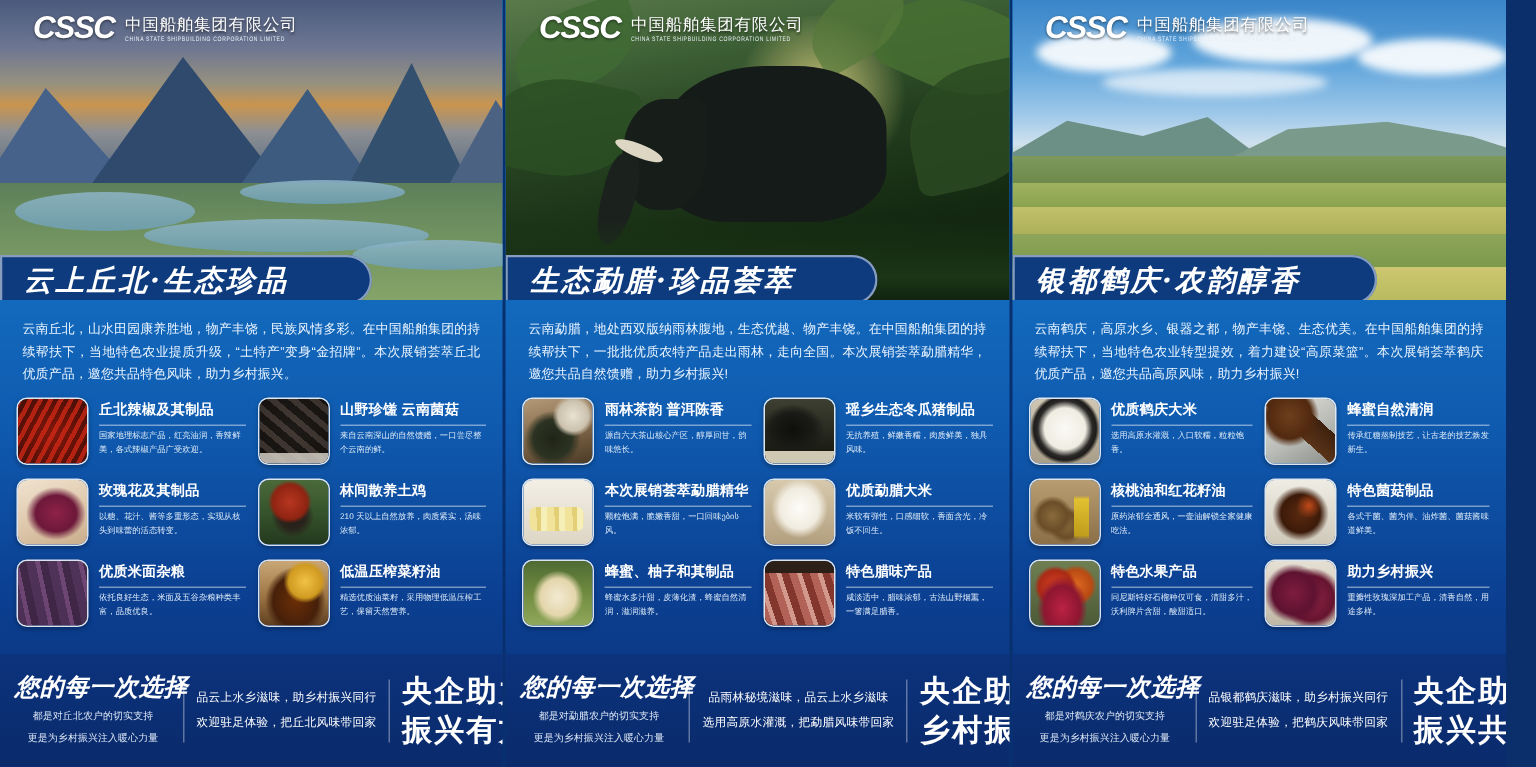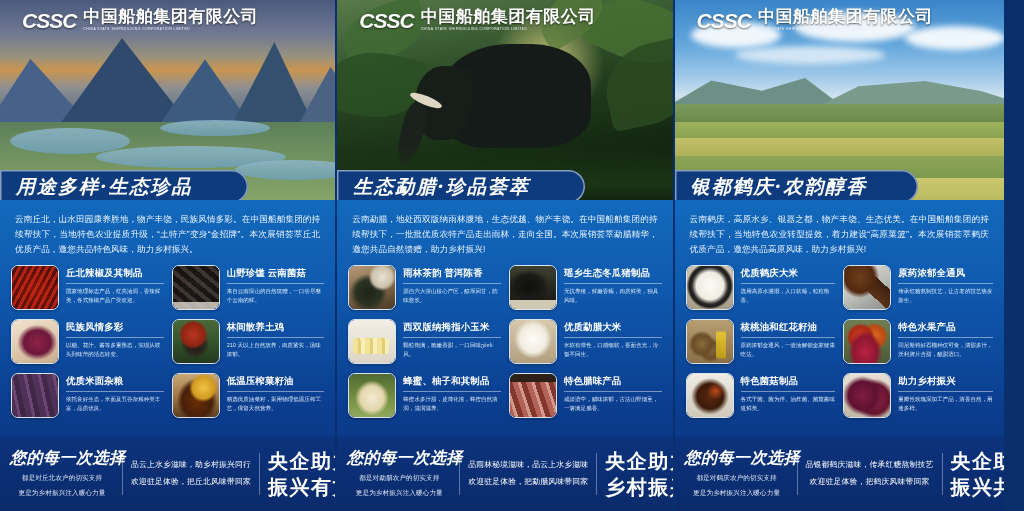--- a/index.html
+++ b/index.html
@@ -39,21 +39,21 @@
   
   .h3-sky{ background:linear-gradient(180deg,#3a85c9 0%,#62a6dc 22%,#9ec8e9 38%,#cfe1ee 48%,#9db97f 58%,#8fae6a 72%,#b7c472 88%,#c9cf79 100%); }
   .h3-cloud{ position:absolute; background:rgba(255,255,255,.9); border-radius:50%; filter:blur(3px); }
   .h3-mtn{ position:absolute; background:#6c8f86; }
   .h3-strip{ position:absolute; left:0; right:0; }
 
   .logo{ position:absolute; left:22px; top:8px; display:flex; align-items:flex-end; gap:7px; z-index:6; }
   .logo .mark{ font-size:21px; font-weight:bold; font-style:italic; color:#fff; letter-spacing:-1px;
                text-shadow:0 1px 2px rgba(0,0,0,.55); line-height:1; }
   .logo .txt{ line-height:1; padding-bottom:1px; }
-  .logo .cn{ display:block; font-size:17px; font-weight:bold; color:#fff; letter-spacing:.5px; text-shadow:0 1px 2px rgba(0,0,0,.6); }
+  .logo .cn{ display:block; font-size:11px; font-weight:normal; color:#fff; letter-spacing:.5px; text-shadow:0 1px 2px rgba(0,0,0,.6); }
   .logo .en{ display:block; font-size:3.4px; color:#e7eef6; letter-spacing:.45px; margin-top:2px; transform:scaleY(1.25); transform-origin:left top; }
 
   
   .titlebar{ position:absolute; left:0; top:170px; width:74%; height:33px;
              background:#0e3a7e; border-radius:0 22px 22px 0;
              box-shadow:0 0 0 1.5px rgba(255,255,255,.5) inset; z-index:7;
              display:flex; align-items:center; }
   .titlebar .t{ color:#fff; font-size:19px; font-weight:bold; letter-spacing:2px;
                 font-family:"DejaVu Serif","Liberation Serif",serif; font-style:italic;
                 padding-left:16px; white-space:nowrap; }
@@ -110,21 +110,21 @@
 
       <div class="logo">
         <span class="mark">CSSC</span>
         <span class="txt">
           <span class="cn">中国船舶集团有限公司</span>
           <span class="en">CHINA STATE SHIPBUILDING CORPORATION LIMITED</span>
         </span>
       </div>
 
       <div class="titlebar">
-        <span class="t">用途多样·生态珍品</span>
+        <span class="t">云上丘北·生态珍品</span>
       </div>
     </div>
 
     <div class="intro">云南丘北，山水田园康养胜地，物产丰饶，民族风情多彩。在中国船舶集团的持续帮扶下，当地特色农业提质升级，“土特产”变身“金招牌”。本次展销荟萃丘北优质产品，邀您共品特色风味，助力乡村振兴。</div>
 
     <div class="grid">
       <div class="card">
         <div class="thumb">
           <div class="t-img" style="background:radial-gradient(circle at 50% 55%,#9e2012 0%,#6f1409 45%,#2b1008 100%);"></div>
           <div class="t-img" style="background:repeating-linear-gradient(118deg,rgba(200,38,20,.95) 0 3px,rgba(90,14,8,.5) 3px 6px);opacity:.85;"></div>
@@ -144,21 +144,21 @@
           <div class="cname">山野珍馐 云南菌菇</div>
           <div class="cdesc">来自云南深山的自然馈赠，一口尝尽整个云南的鲜。</div>
         </div>
       </div>
       <div class="card">
         <div class="thumb">
           <div class="t-img" style="background:linear-gradient(160deg,#f0e2cf 0%,#e2cdb2 45%,#c9ad8c 100%);"></div>
           <div class="t-img" style="background:radial-gradient(ellipse at 55% 52%,#8e2246 0%,#6d183a 38%,transparent 56%);"></div>
         </div>
         <div class="cbody">
-          <div class="cname">民族风情多彩</div>
+          <div class="cname">玫瑰花及其制品</div>
           <div class="cdesc">以糖、花汁、酱等多重形态，实现从枝头到味蕾的活态转变。</div>
         </div>
       </div>
       <div class="card">
         <div class="thumb">
           <div class="t-img" style="background:linear-gradient(180deg,#4b6a3a 0%,#33512a 55%,#24381d 100%);"></div>
           <div class="t-img" style="background:radial-gradient(ellipse at 48% 56%,#1d1a16 0%,#2a241c 26%,transparent 42%);"></div>
           <div class="t-img" style="background:radial-gradient(circle at 44% 34%,#b8361f 0%,#8e2412 30%,transparent 38%);"></div>
         </div>
         <div class="cbody">
@@ -258,21 +258,21 @@
           <div class="cname">瑶乡生态冬瓜猪制品</div>
           <div class="cdesc">无抗养殖，鲜嫩香糯，肉质鲜美，独具风味。</div>
         </div>
       </div>
       <div class="card">
         <div class="thumb">
           <div class="t-img" style="background:linear-gradient(180deg,#f3efe6 0%,#ddd5c4 100%);"></div>
           <div class="t-img" style="background:repeating-linear-gradient(88deg,#f2e39a 0 5px,#e3cf76 5px 8px,#f7efb8 8px 12px);top:40%;bottom:22%;left:8%;right:14%;border-radius:4px;"></div>
         </div>
         <div class="cbody">
-          <div class="cname">西双版纳拇指小玉米</div>
+          <div class="cname">本次展销荟萃勐腊精华</div>
           <div class="cdesc">颗粒饱满，脆嫩香甜，一口回味ების风。</div>
         </div>
       </div>
       <div class="card">
         <div class="thumb">
           <div class="t-img" style="background:linear-gradient(180deg,#d7c9ad 0%,#b29f7e 100%);"></div>
           <div class="t-img" style="background:radial-gradient(ellipse at 50% 44%,#fdfcf8 0%,#f1ece0 40%,transparent 58%);"></div>
         </div>
         <div class="cbody">
           <div class="cname">优质勐腊大米</div>
@@ -303,21 +303,21 @@
 
     <div class="footer">
       <div class="f-col1">
         <div class="f-script">您的每一次选择</div>
         <div class="f-sub">都是对勐腊农户的切实支持</div>
         <div class="f-sub">更是为乡村振兴注入暖心力量</div>
       </div>
       <div class="f-div"></div>
       <div class="f-col2">
         <div class="f-line">品雨林秘境滋味，品云上水乡滋味</div>
-        <div class="f-line">欢迎驻足体验，把勐腊风味带回家</div>
+        <div class="f-line">选用高原水灌溉，把勐腊风味带回家</div>
       </div>
       <div class="f-div"></div>
       <div class="f-col3">
         <div class="f-big">央企助力</div>
         <div class="f-big">乡村振兴</div>
       </div>
     </div>
   </div>
 
   <div class="panel p3">
@@ -361,55 +361,55 @@
           <div class="cdesc">选用高原水灌溉，入口软糯，粒粒饱香。</div>
         </div>
       </div>
       <div class="card">
         <div class="thumb">
           <div class="t-img" style="background:linear-gradient(150deg,#e6e4de 0%,#b9bbb6 55%,#8b8d88 100%);"></div>
           <div class="t-img" style="background:linear-gradient(42deg,transparent 46%,#5a3318 46%,#3d210e 72%,transparent 72%);"></div>
           <div class="t-img" style="background:radial-gradient(ellipse at 34% 26%,#6e3f1d 0%,#51290f 34%,transparent 46%);"></div>
         </div>
         <div class="cbody">
-          <div class="cname">原药浓郁全通风</div>
+          <div class="cname">蜂蜜自然清润</div>
           <div class="cdesc">传承红糖熬制技艺，让古老的技艺焕发新生。</div>
         </div>
       </div>
       <div class="card">
         <div class="thumb">
           <div class="t-img" style="background:linear-gradient(180deg,#b99d72 0%,#8a6f47 100%);"></div>
           <div class="t-img" style="background:radial-gradient(circle at 32% 56%,#8a6a3c 0%,#6a4e28 24%,transparent 34%),radial-gradient(circle at 52% 70%,#8a6a3c 0%,#6a4e28 22%,transparent 32%);"></div>
           <div class="t-img" style="background:linear-gradient(180deg,transparent 24%,rgba(228,196,46,.95) 30%,rgba(196,160,26,.95) 86%,transparent 92%);left:64%;right:14%;border-radius:4px;"></div>
         </div>
         <div class="cbody">
           <div class="cname">核桃油和红花籽油</div>
           <div class="cdesc">原药浓郁全通风，一壶油解锁全家健康吃法。</div>
         </div>
       </div>
       <div class="card">
         <div class="thumb">
+          <div class="t-img" style="background:linear-gradient(180deg,#efece4 0%,#cfc9ba 100%);"></div>
+          <div class="t-img" style="background:radial-gradient(ellipse at 50% 52%,#5a2a10 0%,#3c1a09 40%,transparent 58%);"></div>
+          <div class="t-img" style="background:radial-gradient(circle at 62% 40%,#c04a18 0%,transparent 22%);"></div>
+        </div>
+        <div class="cbody">
+          <div class="cname">特色菌菇制品</div>
+          <div class="cdesc">各式干菌、菌为伴、油炸菌、菌菇酱味道鲜美。</div>
+        </div>
+      </div>
+      <div class="card">
+        <div class="thumb">
           <div class="t-img" style="background:linear-gradient(180deg,#6f7f52 0%,#4c5a36 100%);"></div>
           <div class="t-img" style="background:radial-gradient(circle at 36% 40%,#d94226 0%,#aa2a15 28%,transparent 36%),radial-gradient(circle at 66% 38%,#e06a22 0%,#b84a12 26%,transparent 34%);"></div>
           <div class="t-img" style="background:radial-gradient(ellipse at 46% 74%,#bb2244 0%,#8d1630 34%,transparent 48%);"></div>
         </div>
         <div class="cbody">
           <div class="cname">特色水果产品</div>
           <div class="cdesc">同尼斯特好石榴种仅可食，清甜多汁，沃利脾片含甜，酸甜适口。</div>
-        </div>
-      </div>
-      <div class="card">
-        <div class="thumb">
-          <div class="t-img" style="background:linear-gradient(180deg,#efece4 0%,#cfc9ba 100%);"></div>
-          <div class="t-img" style="background:radial-gradient(ellipse at 50% 52%,#5a2a10 0%,#3c1a09 40%,transparent 58%);"></div>
-          <div class="t-img" style="background:radial-gradient(circle at 62% 40%,#c04a18 0%,transparent 22%);"></div>
-        </div>
-        <div class="cbody">
-          <div class="cname">特色菌菇制品</div>
-          <div class="cdesc">各式干菌、菌为伴、油炸菌、菌菇酱味道鲜美。</div>
         </div>
       </div>
       <div class="card">
         <div class="thumb">
           <div class="t-img" style="background:linear-gradient(180deg,#e6e0d4 0%,#c0b7a6 100%);"></div>
           <div class="t-img" style="background:radial-gradient(circle at 40% 50%,#7e1c3e 0%,#5e1230 40%,transparent 56%),radial-gradient(circle at 66% 58%,#8d2446 0%,#66142f 38%,transparent 52%);"></div>
         </div>
         <div class="cbody">
           <div class="cname">助力乡村振兴</div>
           <div class="cdesc">重瓣性玫瑰深加工产品，清香自然，用途多样。</div>
@@ -418,21 +418,21 @@
     </div>
 
     <div class="footer">
       <div class="f-col1">
         <div class="f-script">您的每一次选择</div>
         <div class="f-sub">都是对鹤庆农户的切实支持</div>
         <div class="f-sub">更是为乡村振兴注入暖心力量</div>
       </div>
       <div class="f-div"></div>
       <div class="f-col2">
-        <div class="f-line">品银都鹤庆滋味，传承红糖熬制技艺</div>
+        <div class="f-line">品银都鹤庆滋味，助乡村振兴同行</div>
         <div class="f-line">欢迎驻足体验，把鹤庆风味带回家</div>
       </div>
       <div class="f-div"></div>
       <div class="f-col3">
         <div class="f-big">央企助力</div>
         <div class="f-big">振兴共赢</div>
       </div>
     </div>
   </div>
 

